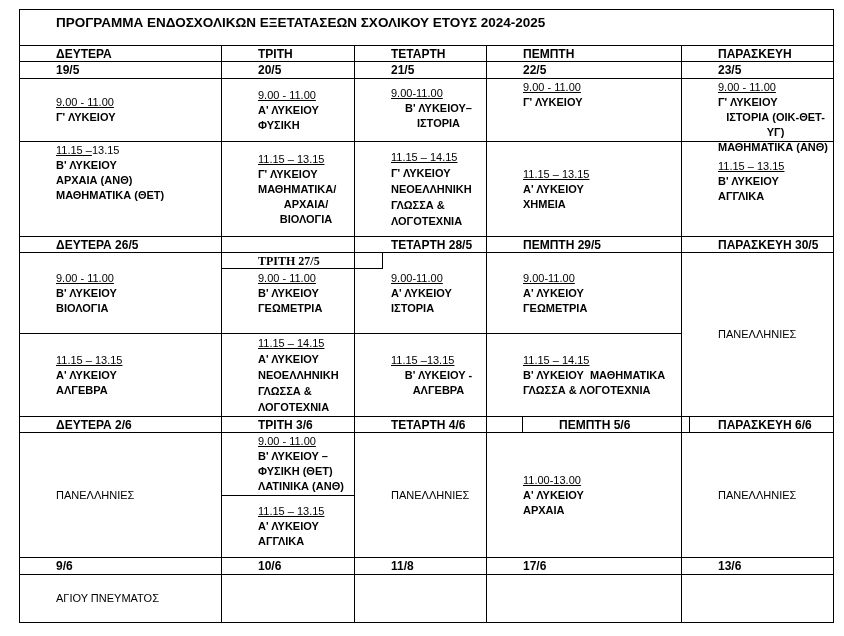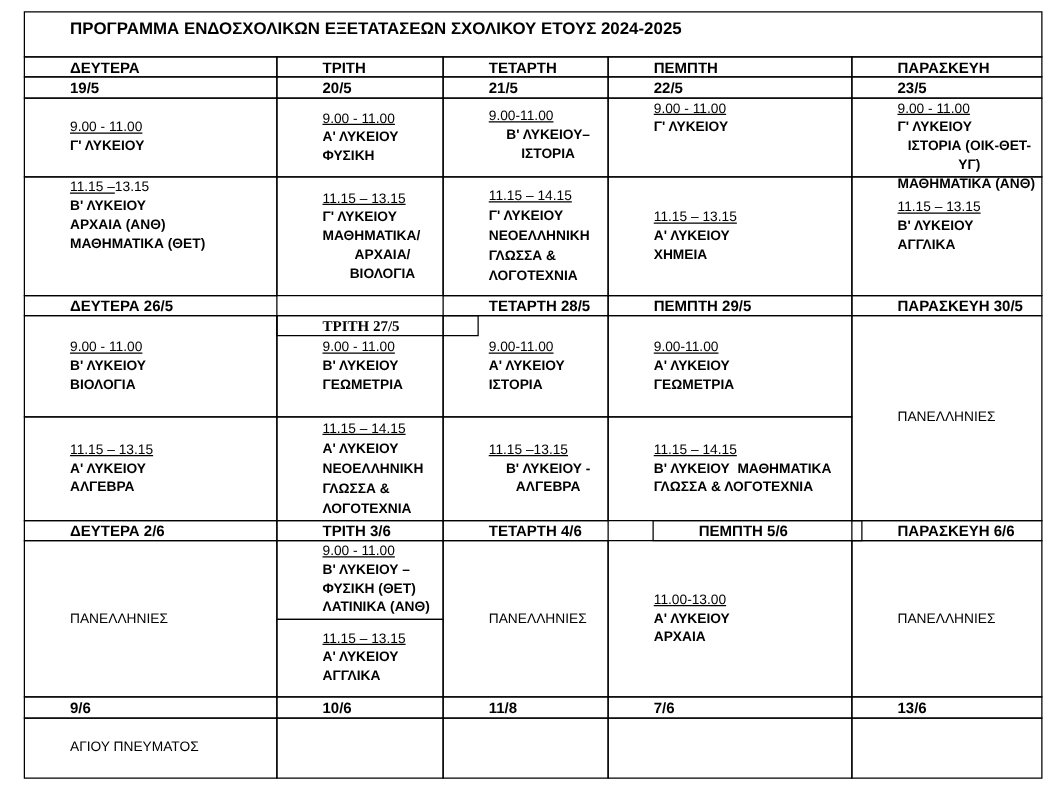--- a/index.html
+++ b/index.html
@@ -215,21 +215,21 @@
 <div class="cell hdr" style="left:19px;top:557px;width:203px;height:18px;">
     <span>9/6</span>
   </div>
 <div class="cell hdr" style="left:221px;top:557px;width:134px;height:18px;">
     <span>10/6</span>
   </div>
 <div class="cell hdr" style="left:354px;top:557px;width:133px;height:18px;">
     <span>11/8</span>
   </div>
 <div class="cell hdr" style="left:486px;top:557px;width:196px;height:18px;">
-    <span>7/6</span>
+    <span>17/6</span>
   </div>
 <div class="cell hdr" style="left:681px;top:557px;width:153px;height:18px;">
     <span>13/6</span>
   </div>
 
 <div class="cell plain" style="left:19px;top:574px;width:203px;height:49px;">
   <span>ΑΓΙΟΥ ΠΝΕΥΜΑΤΟΣ</span>
 </div>
 <div class="cell" style="left:221px;top:574px;width:134px;height:49px;"></div>
 <div class="cell" style="left:354px;top:574px;width:133px;height:49px;"></div>

